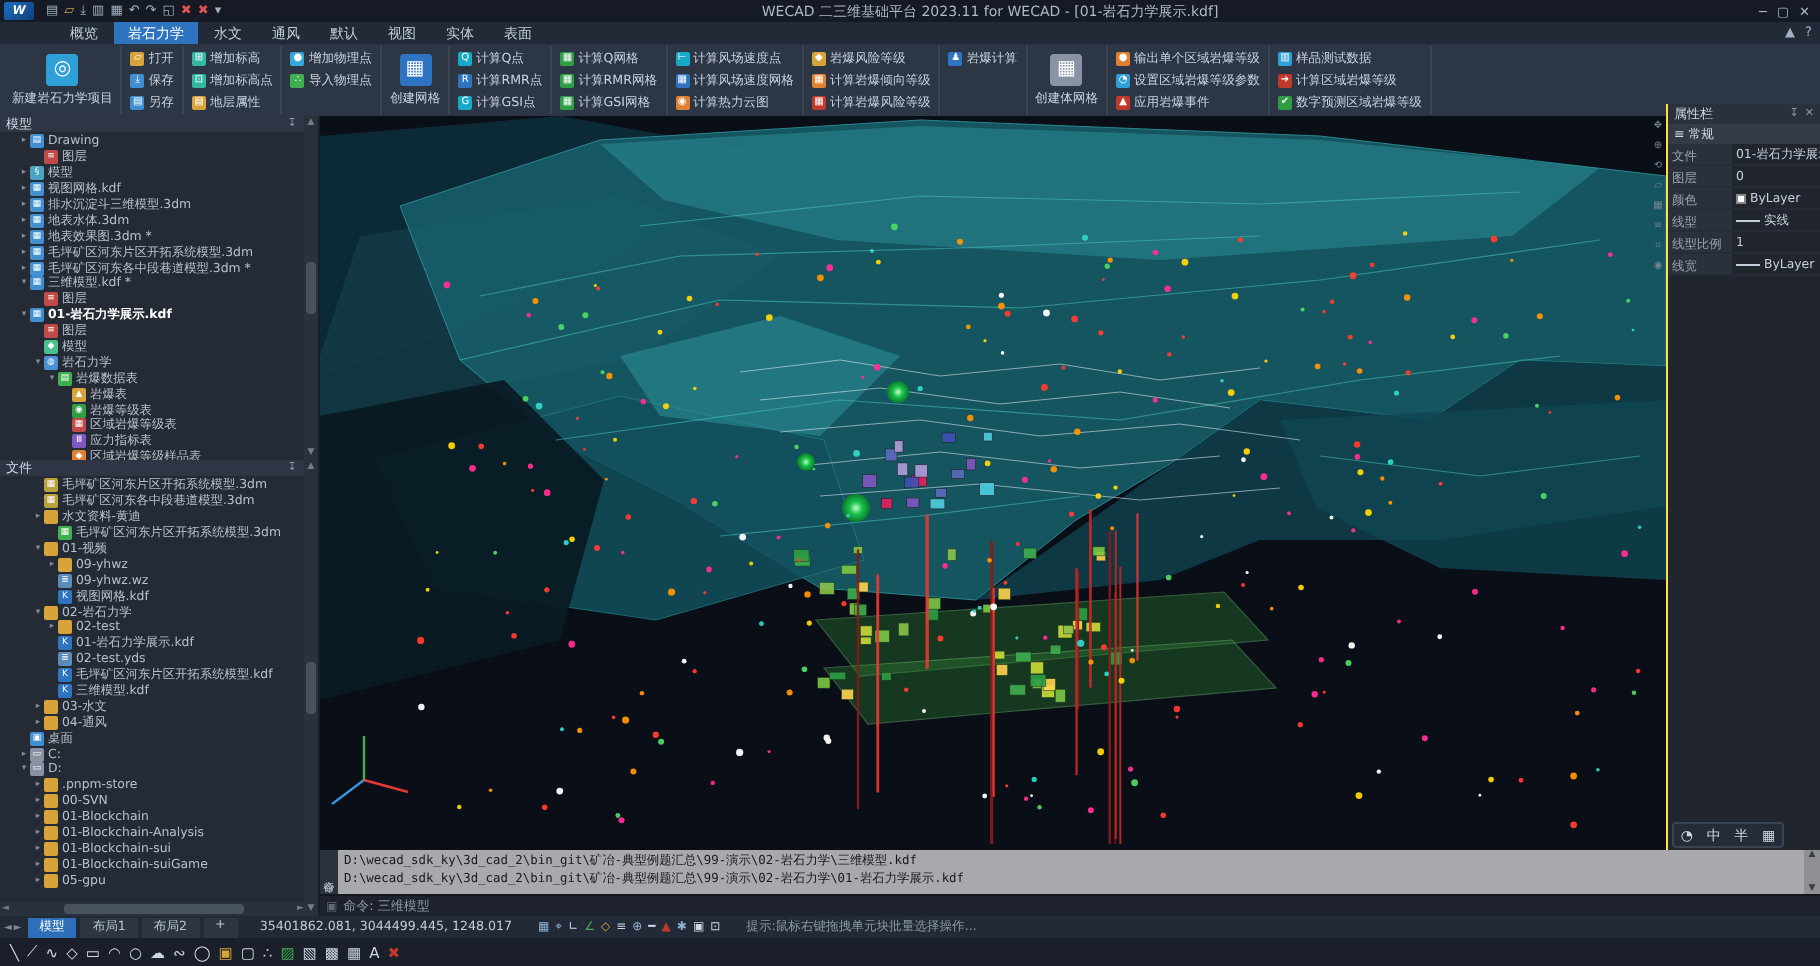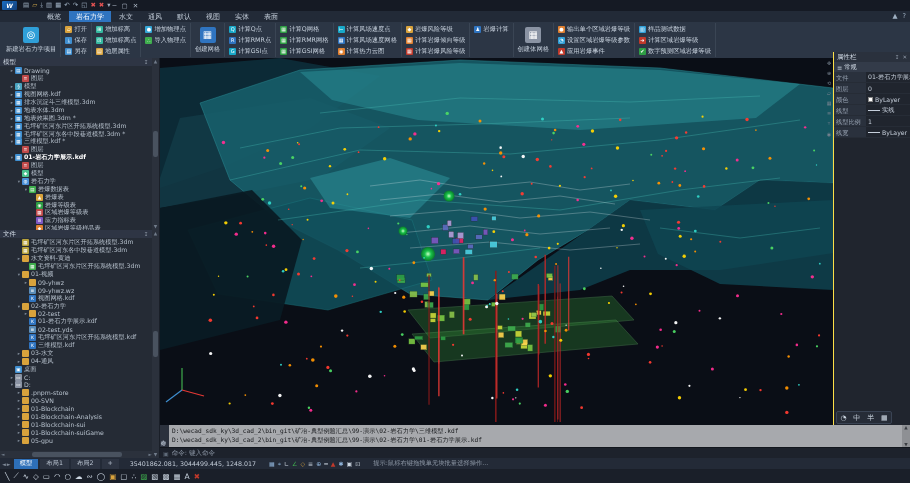--- a/index.html
+++ b/index.html
@@ -8,21 +8,21 @@
   .abs{position:absolute}
   
   #titlebar{left:0;top:0;width:910px;height:11px;background:#151a24;display:flex;align-items:center;font-size:7px;padding:0 2px;gap:2px}
   #logo{width:15px;height:9px;background:linear-gradient(135deg,#1b6ec2,#123f7a);color:#fff;font-size:6px;font-weight:bold;font-style:italic;display:flex;align-items:center;justify-content:center;border-radius:1px}
   .qat{display:flex;gap:3px;margin-left:4px}
   .qat span{font-size:6.5px;color:#9fb0c2;line-height:11px}
   #title-text{flex:1;text-align:center;color:#aeb8c6;font-size:7px;white-space:nowrap;overflow:hidden}
   .winbtns{display:flex;gap:5px;margin-right:3px}
   .winbtns span{font-size:6.5px;color:#aeb8c6}
   
-  #menubar{left:0;top:11px;width:910px;height:11px;background:#222a37;display:flex;align-items:center;font-size:7px;padding-left:40px;gap:1px}
+  #menubar{left:0;top:11px;width:910px;height:11px;background:#222a37;display:flex;align-items:center;font-size:7px;padding-left:28px;gap:1px}
   .mtab{padding:1px 7px;color:#c2ccd8;white-space:nowrap}
   .mtab.active{background:#2f74c0;color:#fff}
   #menubar-right{position:absolute;right:4px;top:12px;display:flex;gap:5px;font-size:6.5px;color:#9fb0c2}
   
   #ribbon{left:0;top:22px;width:910px;height:36px;background:#2c3645;display:flex;align-items:stretch;padding:1px 2px;overflow:hidden}
   .rgroup{display:flex;flex-direction:column;justify-content:flex-start;gap:1px;padding:1px 4px;border-right:1px solid #3a4554}
   .rgroup.big{align-items:center;justify-content:center}
   .bicon{width:16px;height:16px;border-radius:2px;display:flex;align-items:center;justify-content:center;color:#fff;font-size:10px}
   .blabel{font-size:6.3px;margin-top:1px;white-space:nowrap;color:#c8d2de}
   .rbtn{display:flex;align-items:center;gap:2px;font-size:6.3px;height:10px;white-space:nowrap;color:#c8d2de}
@@ -87,20 +87,21 @@
       <span style="color: rgb(159, 176, 194);">⤓</span>
       <span style="color: rgb(159, 176, 194);">▥</span>
       <span style="color: rgb(159, 176, 194);">▦</span>
       <span style="color: rgb(159, 176, 194);">↶</span>
       <span style="color: rgb(159, 176, 194);">↷</span>
       <span style="color: rgb(159, 176, 194);">◱</span>
       <span style="color: rgb(224, 82, 82);">✖</span>
       <span style="color: rgb(224, 82, 82);">✖</span>
       <span style="color: rgb(159, 176, 194);">▾</span>
     </div>
+  <div id="title-text">WECAD 二三维基础平台 2023.11 for WECAD - [01-岩石力学展示.kdf]</div>
   <div class="winbtns" id="winbtns">
       <span>─</span>
       <span>▢</span>
       <span>✕</span>
     </div>
 </div>
 
 <div id="menubar" class="abs">
     <span class="mtab">概览</span>
     <span class="mtab active">岩石力学</span>
@@ -963,21 +964,21 @@
       <div>D:\wecad_sdk_ky\3d_cad_2\bin_git\矿冶-典型例题汇总\99-演示\02-岩石力学\三维模型.kdf</div>
       <div>D:\wecad_sdk_ky\3d_cad_2\bin_git\矿冶-典型例题汇总\99-演示\02-岩石力学\01-岩石力学展示.kdf</div>
     </div>
   <div class="cmd-scroll">
       <span>▲</span>
       <span>▼</span>
     </div>
 </div>
 <div id="cmdinput" class="abs">
   <span style="color:#5f6a79;font-size:6px">▣</span>
-  <span>命令: 键入命令</span>
+  <span>命令: 三维模型</span>
 </div>
 
 <div id="statusbar" class="abs">
   <span class="sb-arrows">
       <span>◄</span>
       <span>►</span>
     </span>
   <span id="sb-tabs" style="display:flex;gap:2px">
       <span class="sb-tab active">模型</span>
       <span class="sb-tab">布局1</span>

